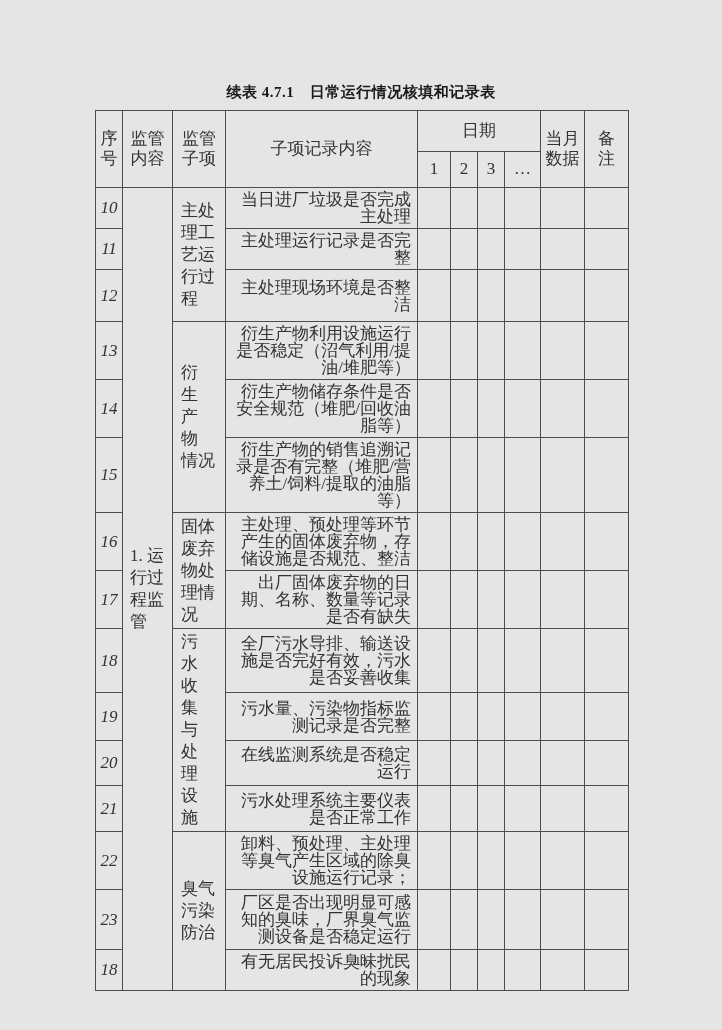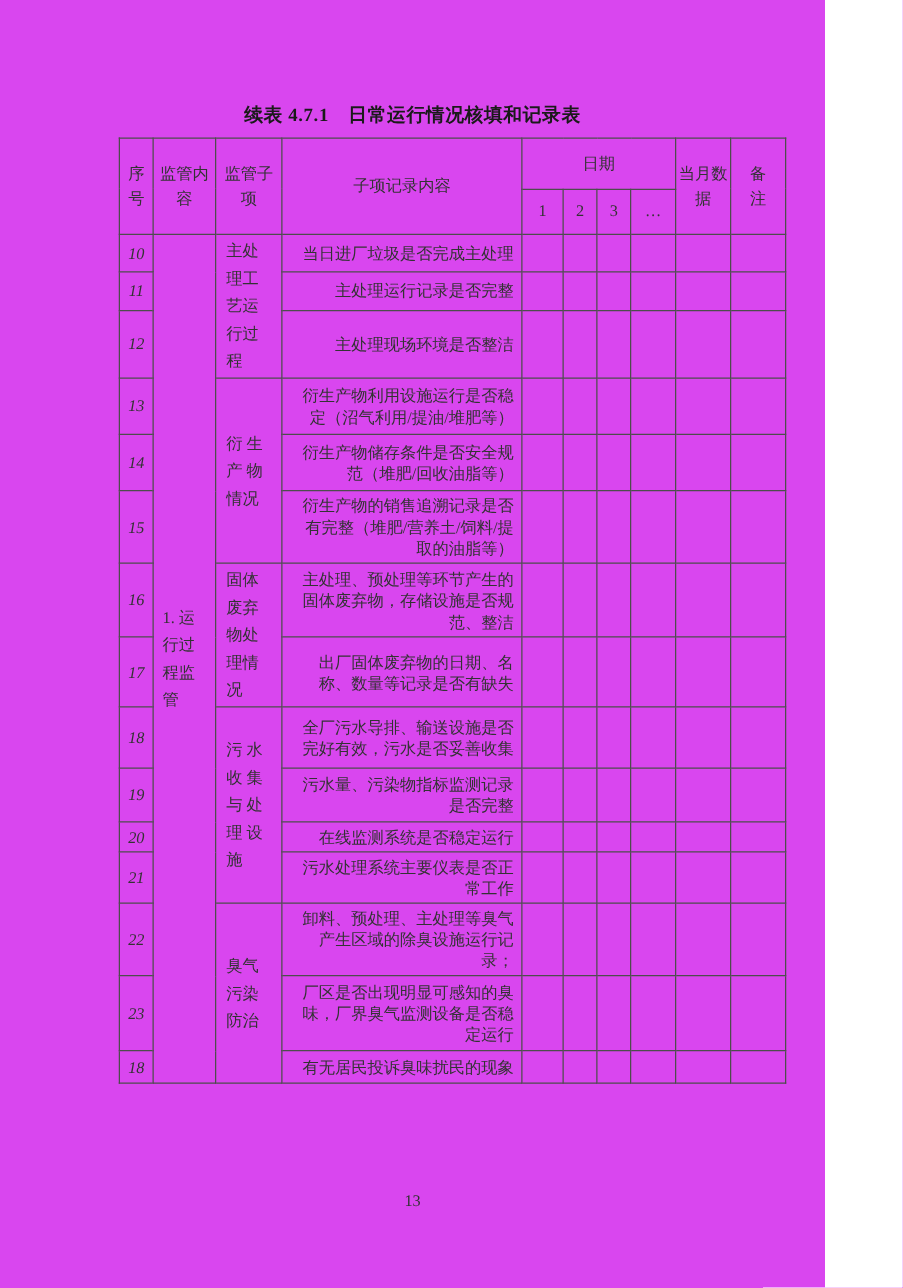--- a/index.html
+++ b/index.html
@@ -1,20 +1,20 @@
 <!DOCTYPE html>
 <html><head>
 <meta charset="utf-8">
 <style>
   html, body { margin: 0; padding: 0; background: #ffffff; }
   .page {
     position: relative;
-    width: 660px;
+    width: 722px;
     height: 1030px;
-    background: #d946ef;
+    background: #e5e5e5;
     font-family: "Liberation Serif", "DejaVu Serif", serif;
     color: #333333;
     overflow: hidden;
   }
   .doc-title {
     position: absolute;
     top: 83px;
     left: 0;
     width: 100%;
     text-align: center;
@@ -23,21 +23,21 @@
     color: #1a1a1a;
     letter-spacing: 0.5px;
   }
   table.record-table {
     position: absolute;
     left: 95px;
     top: 110px;
     width: 533px;
     border-collapse: collapse;
     table-layout: fixed;
-    font-size: 13px;
+    font-size: 17px;
   }
   table.record-table td {
     border: 1px solid #4d4d4d;
     vertical-align: middle;
     overflow: hidden;
     word-break: break-all;
   }
   .hd { text-align: center; line-height: 20px; padding: 2px; }
   .hd-note { padding: 18px 13px; }
   .seq { text-align: center; padding: 0 2px; font-style: italic; }

